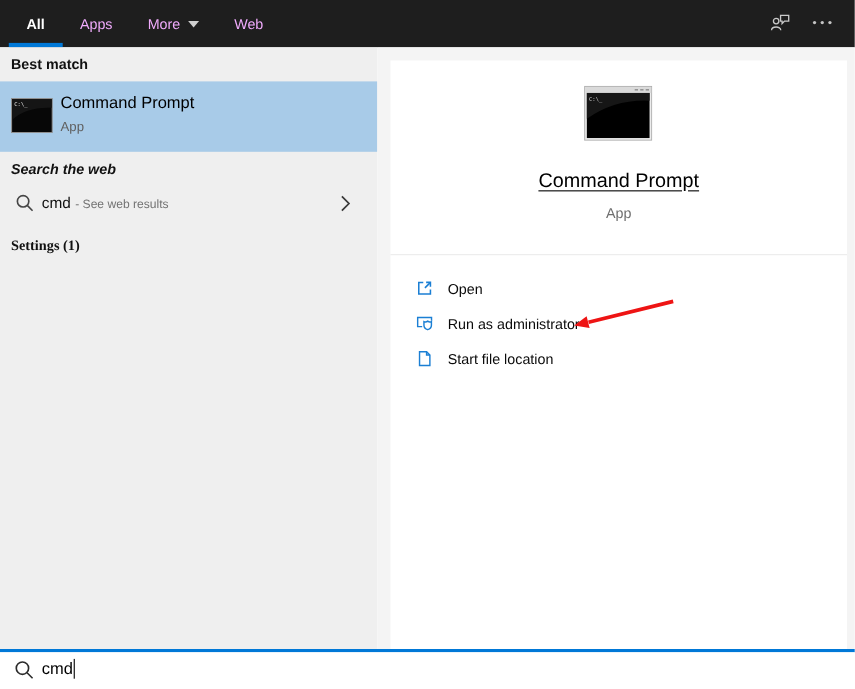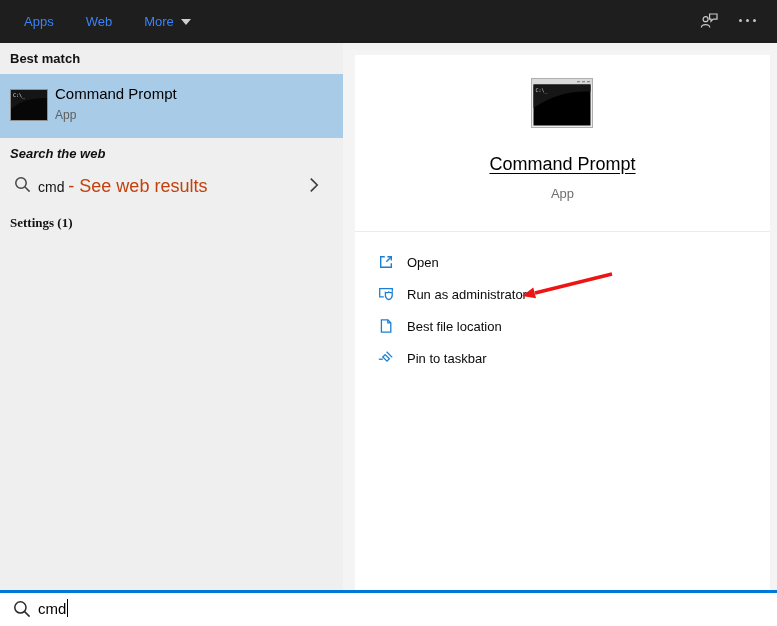--- a/index.html
+++ b/index.html
@@ -14,21 +14,21 @@
   #screen { position: absolute; left: 0; top: 0; width: 777px; height: 626px; }
 
   
   .topbar {
     position: absolute; left: 0; top: 0; width: 777px; height: 43px;
     background: #1e1e1e; display: flex; align-items: stretch;
     padding-left: 8px;
   }
   .tab {
     display: flex; align-items: center; padding: 0 16px;
-    font-size: 13px; color: #3b82f6; cursor: default;
+    font-size: 13px; color: #f0abfc; cursor: default;
     border-bottom: 4px solid transparent; border-top: 4px solid transparent;
   }
   .tab.active { color: #ffffff; font-weight: bold; border-bottom-color: #0078d7; }
   .tab .caret-down {
     margin-left: 7px; width: 0; height: 0;
     border-left: 5px solid transparent; border-right: 5px solid transparent;
     border-top: 6px solid #cfcfcf;
   }
   .topbar-icons { position: absolute; right: 0; top: 0; height: 43px; }
   .fb-icon { position: absolute; right: 57px; top: 11px; }
@@ -63,21 +63,21 @@
   }
   .best-row .bm-icon { position: absolute; left: 10px; top: 15px; }
   .bm-text { position: absolute; left: 55px; top: 10px; }
   .bm-title { font-size: 15px; color: #000; line-height: 20px; }
   .bm-sub { font-size: 12px; color: #5f5f5f; line-height: 17px; margin-top: 3px; }
   .web-row {
     position: absolute; left: 0; top: 124px; width: 343px; height: 36px; cursor: default;
   }
   .web-row .w-mag { position: absolute; left: 14px; top: 9px; }
   .web-text { position: absolute; left: 38px; top: 9px; font-size: 14px; color: #111; white-space: nowrap; }
-  .web-suffix { color: #c2410c; font-size: 18px; }
+  .web-suffix { color: #737373; font-size: 11px; }
   .web-chevron { position: absolute; right: 24px; top: 10px; }
 
   
   .big-icon { position: absolute; left: 176px; top: 23px; }
   .pv-title {
     position: absolute; left: 0; top: 99px; width: 100%; text-align: center;
     font-size: 18px; color: #000; text-decoration: underline;
     text-underline-offset: 3px; cursor: pointer;
   }
   .pv-sub {
@@ -99,29 +99,32 @@
   .search-bar .s-mag { position: absolute; left: 13px; top: 7px; }
   .search-value { position: absolute; left: 38px; top: 6px; font-size: 15px; color: #000; }
   .caret-bar { display: inline-block; width: 1px; height: 18px; background: #000; vertical-align: text-bottom; margin-left: 1px; }
 </style>
 </head>
 <body>
 
 <div id="screen">
 
   <div class="topbar">
+    <div class="tab active">
+      <span>All</span>
+    </div>
     <div class="tab">
       <span>Apps</span>
-    </div>
-    <div class="tab">
-      <span>Web</span>
     </div>
     <div class="tab">
       <span>More</span>
       <span class="caret-down"></span>
+    </div>
+    <div class="tab">
+      <span>Web</span>
     </div>
 
     <div class="topbar-icons">
       <span class="fb-icon">
         <svg width="20" height="20" viewBox="0 0 20 20" fill="none" stroke="#c9c9c9" stroke-width="1.2">
           <circle cx="5.6" cy="8.2" r="2.5"></circle>
           <path d="M1.4,16.5 C1.4,12.6 9.8,12.6 9.8,16.5"></path>
           <path d="M9.6,3 H17 V8.2 H13.2 L11,10.4 V8.2 H9.6 Z"></path>
         </svg>
       </span>
@@ -208,32 +211,24 @@
             <path d="M10.8,5.9 C11.9,6.8 13.1,6.9 14.2,6.4 V9.6 C14.2,11.7 12.5,13.1 10.8,13.7 C9.1,13.1 7.4,11.7 7.4,9.6 V6.4 C8.5,6.9 9.7,6.8 10.8,5.9 Z"></path>
           </svg>
           <span class="action-label">Run as administrator</span>
         </div>
 
         <div class="action-row">
           <svg width="16" height="16" viewBox="0 0 16 16" fill="none" stroke="#1b7fd4" stroke-width="1.3">
             <path d="M3.4,1.8 H9.8 L12.8,4.8 V14.2 H3.4 Z"></path>
             <path d="M9.8,1.8 V4.8 H12.8"></path>
           </svg>
-          <span class="action-label">Best file location</span>
+          <span class="action-label">Start file location</span>
         </div>
 
 
-        <div class="action-row">
-          <svg width="16" height="16" viewBox="0 0 16 16" fill="none" stroke="#1b7fd4" stroke-width="1.3">
-            <line x1="0.8" y1="9.2" x2="4.8" y2="9.2"></line>
-            <path d="M4.8,7 L7.2,4.6 L11.4,8.8 L9,11.2 Z"></path>
-            <line x1="8.6" y1="1.8" x2="14.2" y2="7.4"></line>
-          </svg>
-          <span class="action-label">Pin to taskbar</span>
-        </div>
       </div>
 
       <svg class="anno-arrow" width="104" height="34" viewBox="0 0 104 34">
         <line x1="100" y1="8" x2="23" y2="27" stroke="#ee1414" stroke-width="3.4"></line>
         <polygon points="10,30 21.3,21.4 24,32.2" fill="#ee1414"></polygon>
       </svg>
 
     </div>
   </div>
 

